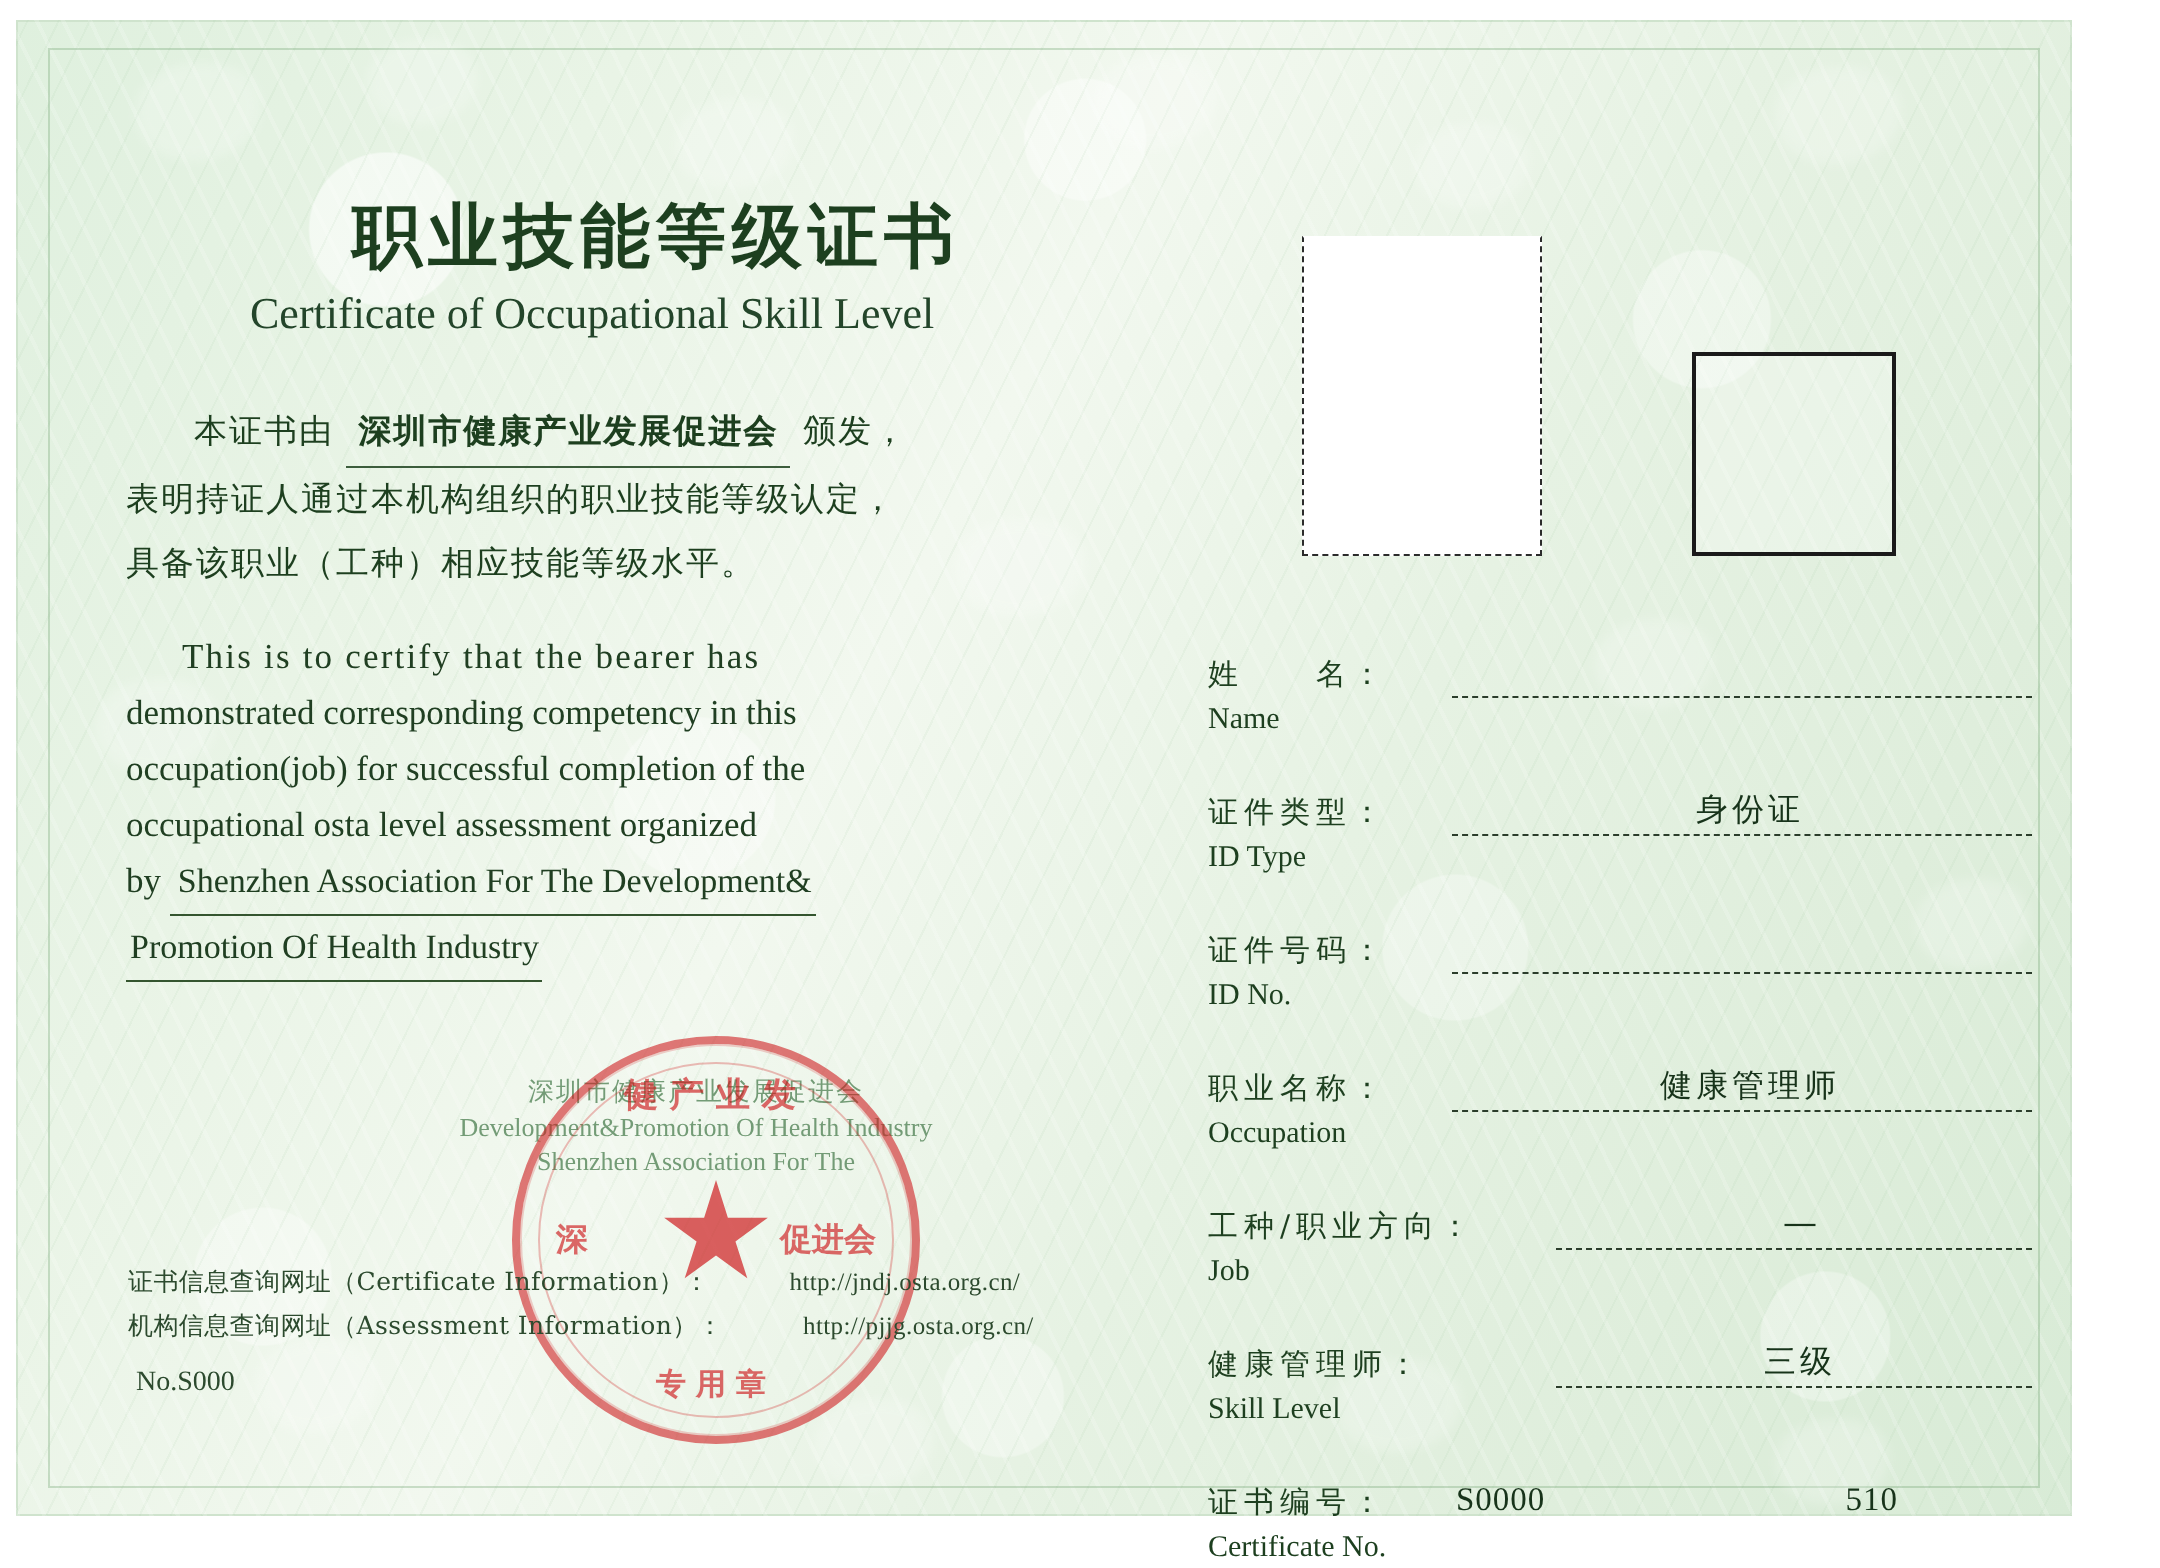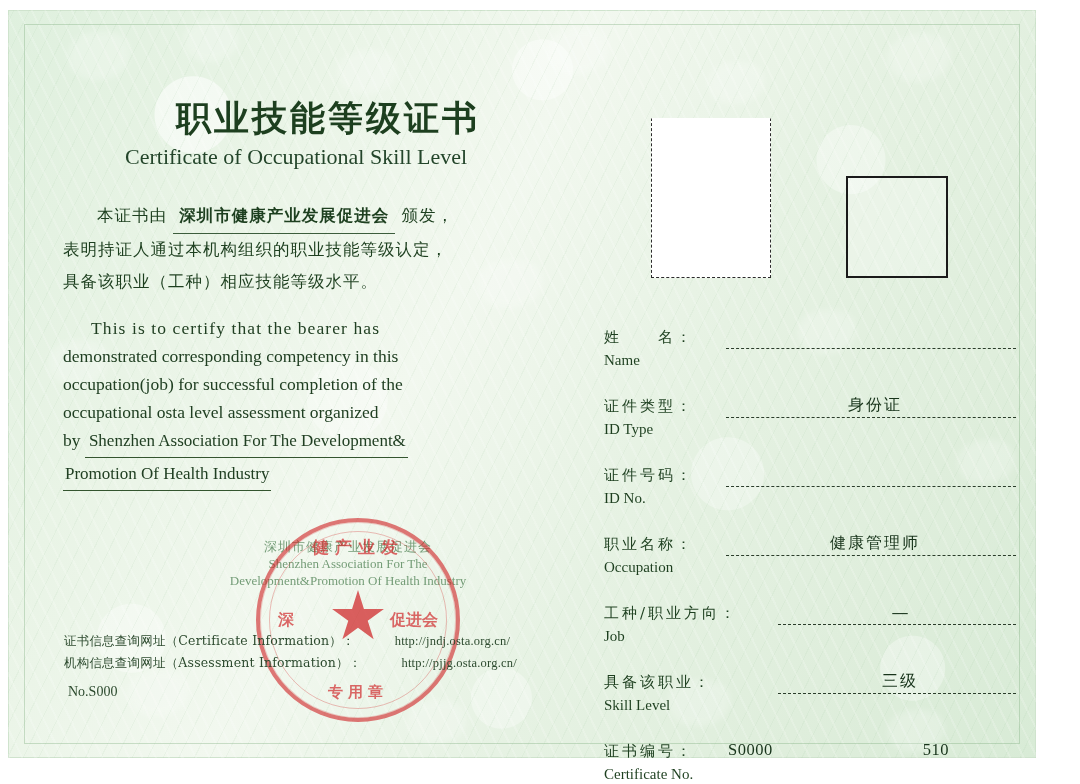--- a/index.html
+++ b/index.html
@@ -341,22 +341,22 @@
       <span>occupational osta level assessment organized</span><br>
       <span>by</span>
       <span class="org-en">Shenzhen Association For The Development&amp;</span>
       <br>
       <span class="org-en2">Promotion Of Health Industry</span>
     </div>
   </div>
 
   <div class="stamp-text">
     <div class="cn">深圳市健康产业发展促进会</div>
+    <div>Development&amp;Promotion Of Health Industry</div>
     <div>Shenzhen Association For The</div>
-    <div>Development&amp;Promotion Of Health Industry</div>
   </div>
 
   <div class="seal">
     <div class="seal-inner"></div>
     <div class="seal-arc-top">健产业发</div>
     <div class="seal-side-l">深</div>
     <div class="seal-side-r">促进会</div>
     <div class="seal-star"></div>
     <div class="seal-arc-bottom">专用章</div>
   </div>
@@ -405,21 +405,21 @@
     </div>
 
     <div class="field">
       <div class="label-cn">工种/职业方向：</div>
       <div class="dots" style="left:174px;"></div>
       <div class="value dash" style="left:180px;">—</div>
       <div class="label-en">Job</div>
     </div>
 
     <div class="field">
-      <div class="label-cn">具备该职业：</div>
+      <div class="label-cn">健康管理师：</div>
       <div class="dots" style="left:174px;"></div>
       <div class="value" style="left:180px;">三级</div>
       <div class="label-en">Skill Level</div>
     </div>
 
     <div class="field">
       <div class="label-cn">证书编号：</div>
       <div class="cert-no-value">
         <span>S0000</span><span class="masked"></span><span>510</span>
       </div>

